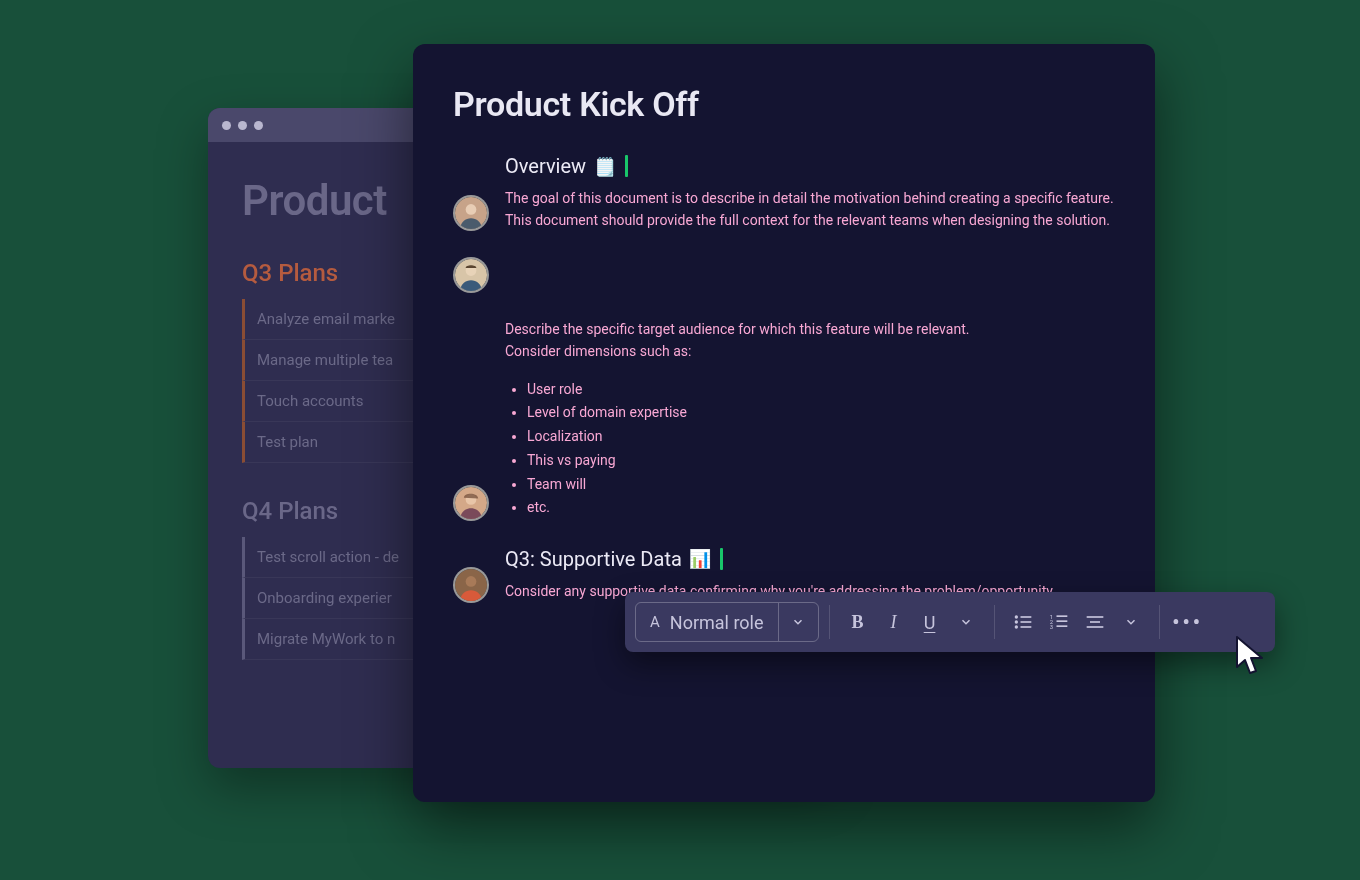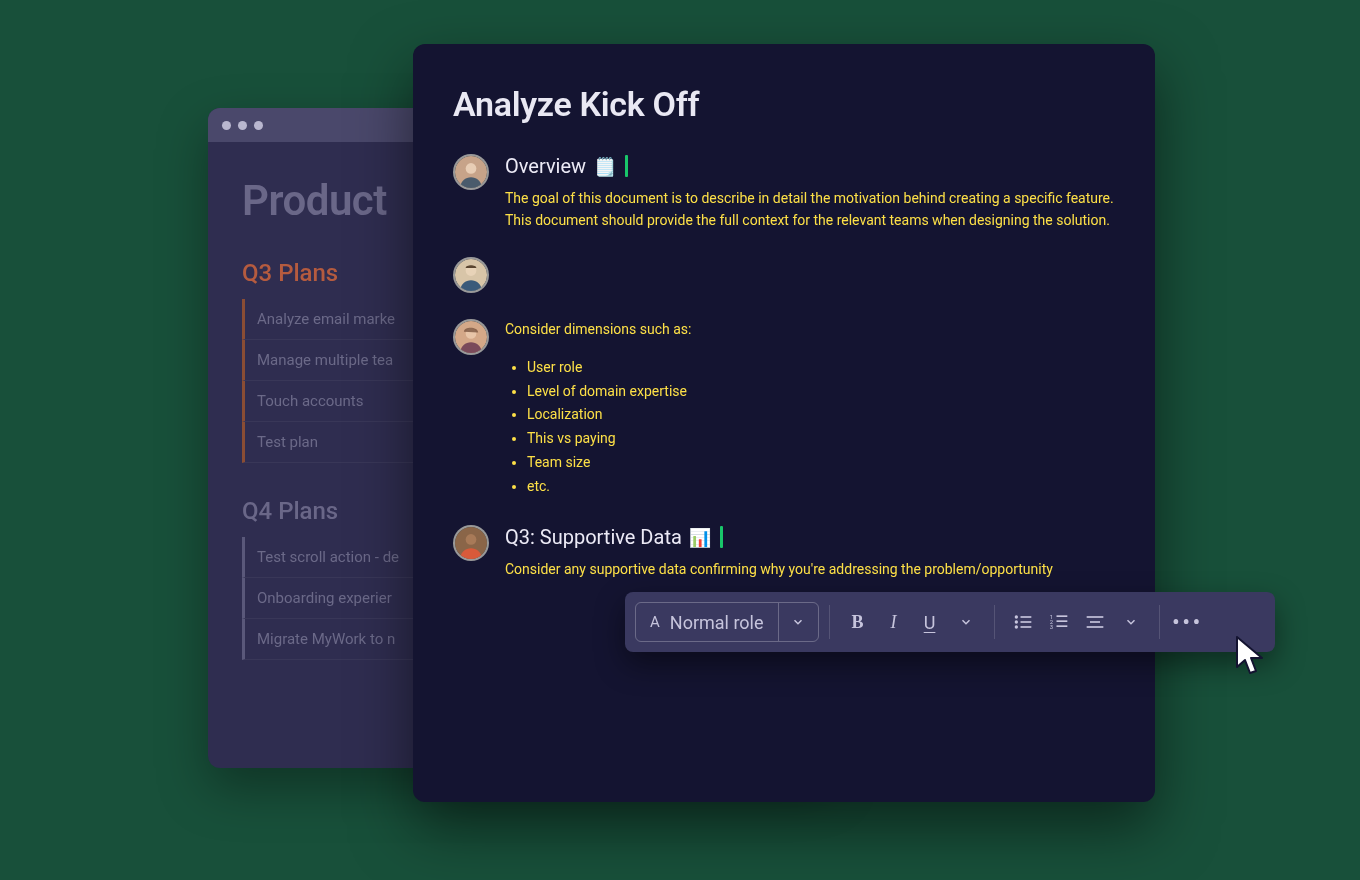--- a/index.html
+++ b/index.html
@@ -80,20 +80,21 @@
   .front-title {
     font-size: 34px;
     font-weight: 600;
     letter-spacing: -0.3px;
     margin-bottom: 30px;
   }
   .section {
     display: flex;
     gap: 16px;
     margin-bottom: 26px;
+    align-items: flex-end;
   }
   .avatar {
     width: 36px; height: 36px;
     border-radius: 50%;
     flex-shrink: 0;
     border: 2px solid rgba(255,255,255,0.4);
     background: #555;
     position: relative;
     overflow: hidden;
   }
@@ -112,21 +113,21 @@
   }
   .emoji { font-size: 18px; }
   .caret-bar {
     width: 3px; height: 22px;
     background: #19c66a;
     border-radius: 1px;
   }
   .sec-text {
     font-size: 14px;
     line-height: 1.55;
-    color: #fde047;
+    color: #f9a8d4;
   }
   .sec-text ul {
     list-style: disc;
     padding-left: 22px;
     margin-top: 16px;
   }
   .sec-text ul li { margin: 2px 0; }
 
   
   .toolbar {
@@ -225,21 +226,21 @@
     <div class="back-heading h-q4">Q4 Plans</div>
     <ul class="plan-list">
       <li>Test scroll action - de</li>
       <li>Onboarding experier</li>
       <li>Migrate MyWork to n</li>
     </ul>
   </div>
 </div>
 
 <div class="front-window">
-  <div class="front-title">Analyze Kick Off</div>
+  <div class="front-title">Product Kick Off</div>
 
   <div class="section">
     <div class="avatar">
       <svg viewBox="0 0 36 36">
           <circle cx="18" cy="18" r="18" fill="#c7a389"></circle>
           <circle cx="18" cy="14" r="6" fill="#e8cdb5"></circle>
           <path d="M6 36c0-8 6-12 12-12s12 4 12 12" fill="#4a5b6c"></path>
         </svg>
     </div>
     <div class="sec-body">
@@ -269,27 +270,28 @@
     <div class="avatar">
       <svg viewBox="0 0 36 36">
           <circle cx="18" cy="18" r="18" fill="#d4a888"></circle>
           <circle cx="18" cy="14" r="6" fill="#e8c5a8"></circle>
           <path d="M6 36c0-8 6-12 12-12s12 4 12 12" fill="#7a4a5a"></path>
           <path d="M10 12c0-6 16-6 16 1" fill="#7a5540" opacity="0.8"></path>
         </svg>
     </div>
     <div class="sec-body">
       <div class="sec-text">
+        <div>Describe the specific target audience for which this feature will be relevant.</div>
         <div>Consider dimensions such as:</div>
         <ul>
           <li>User role</li>
           <li>Level of domain expertise</li>
           <li>Localization</li>
           <li>This vs paying</li>
-          <li>Team size</li>
+          <li>Team will</li>
           <li>etc.</li>
         </ul>
       </div>
     </div>
   </div>
 
   <div class="section">
     <div class="avatar">
       <svg viewBox="0 0 36 36">
           <circle cx="18" cy="18" r="18" fill="#8a6548"></circle>

